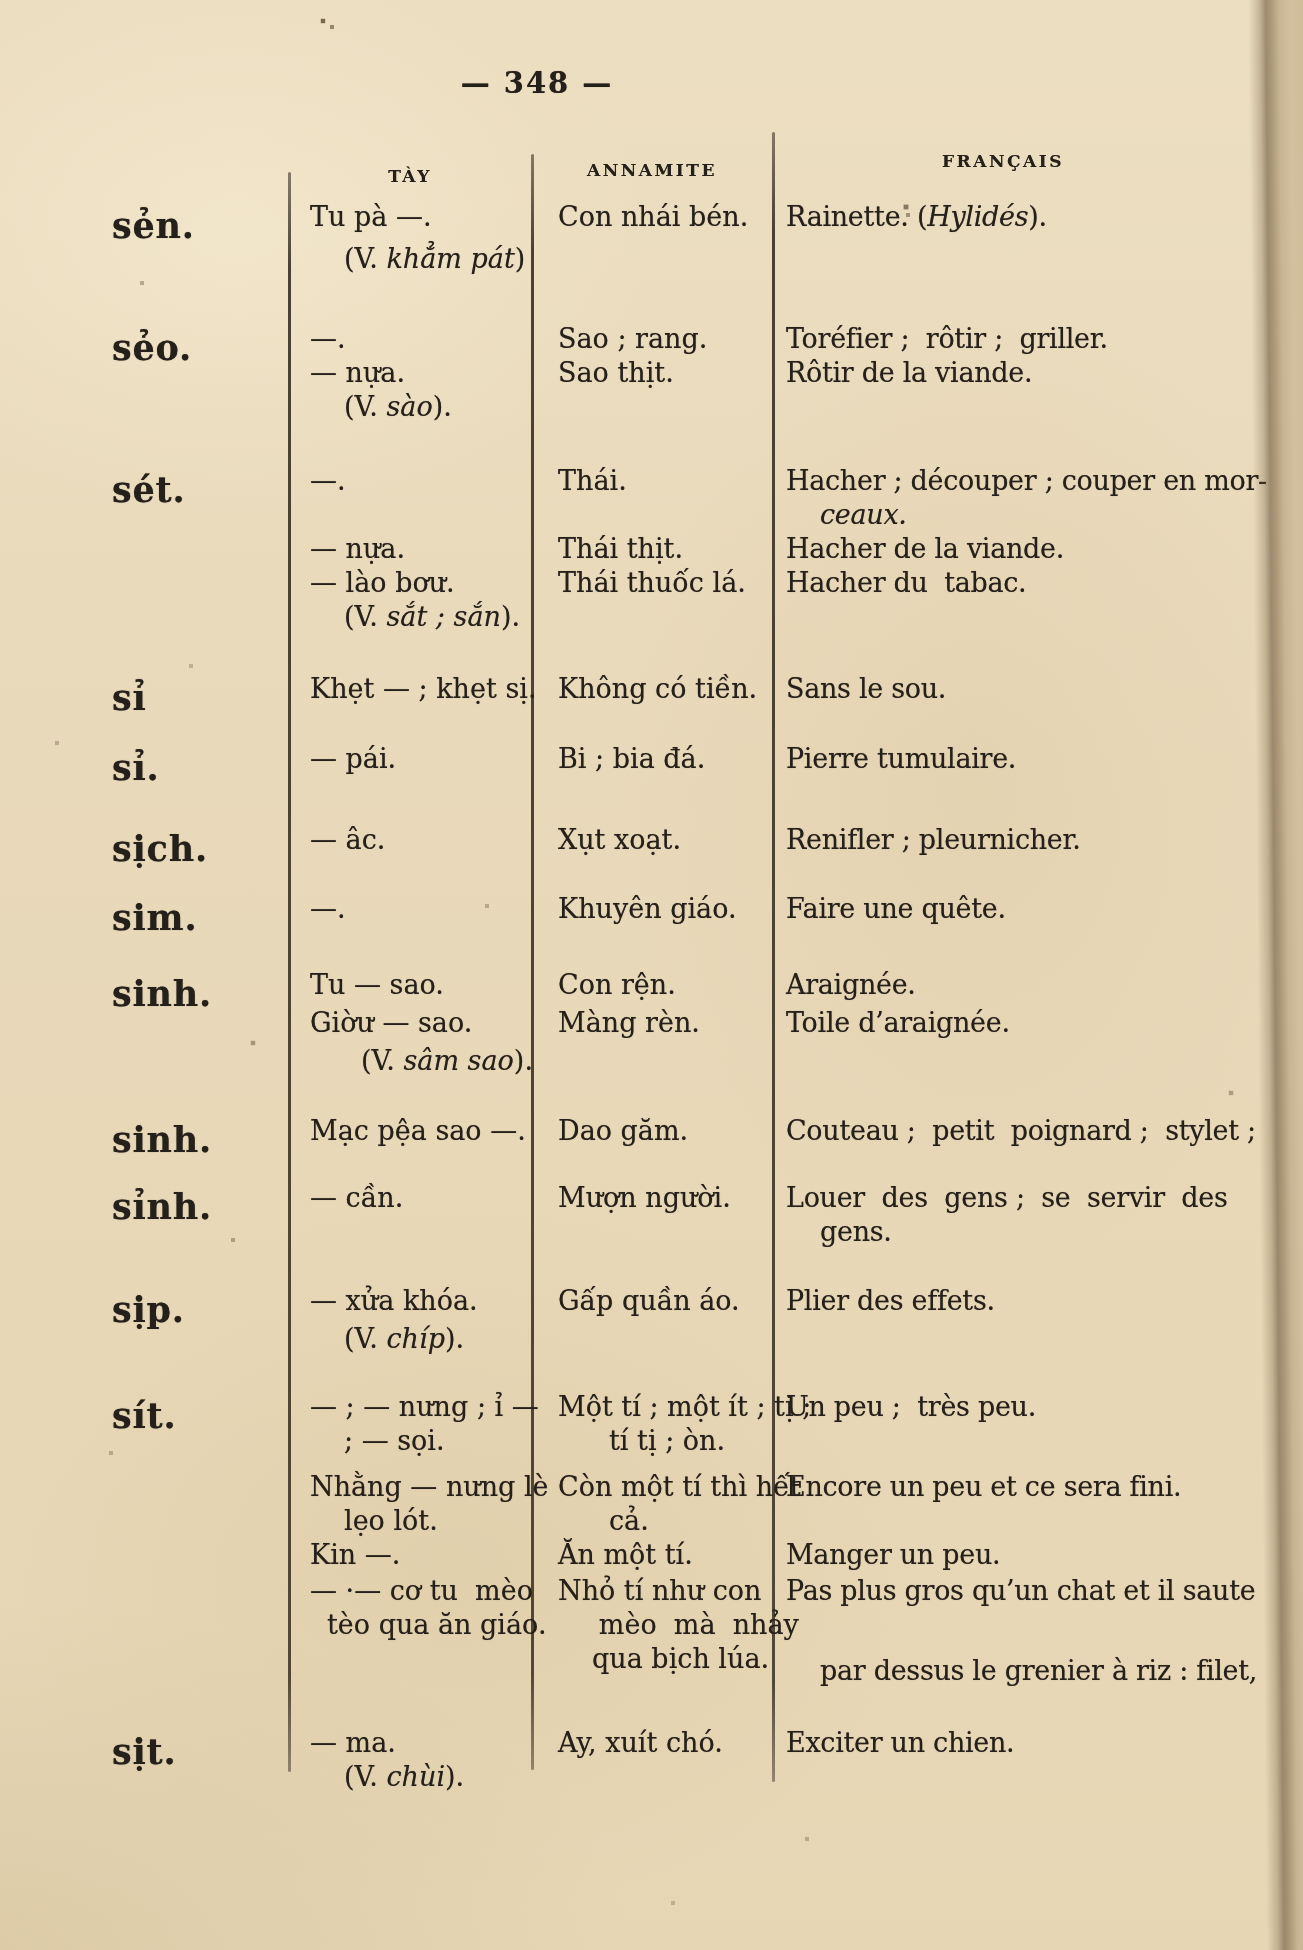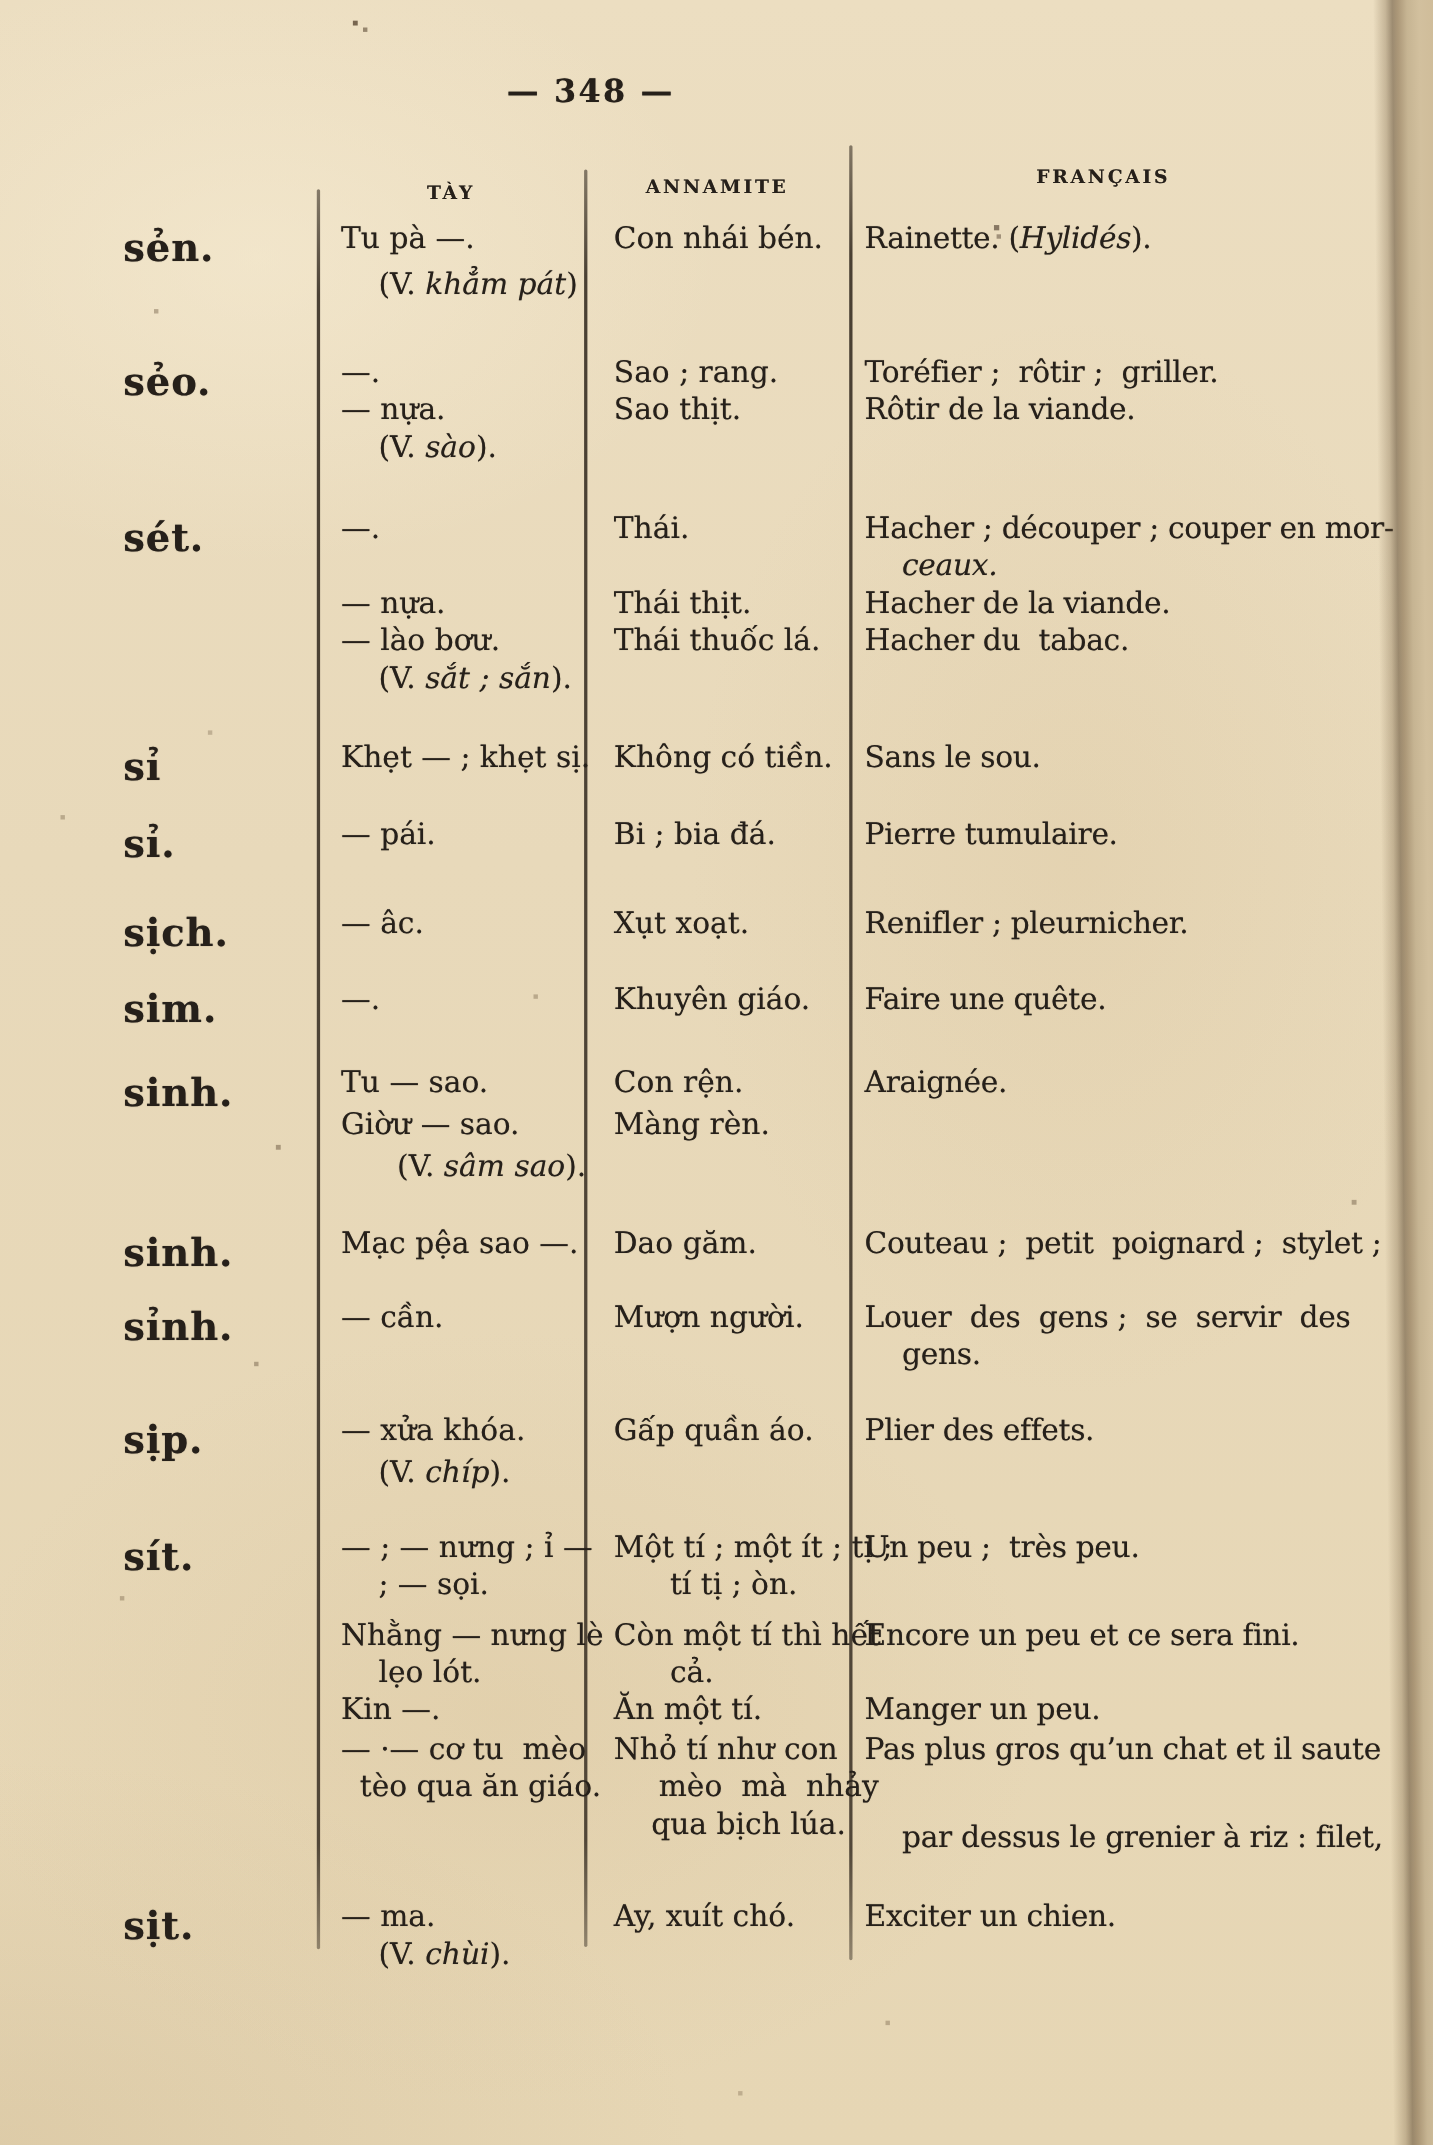--- a/index.html
+++ b/index.html
@@ -276,20 +276,23 @@
               <div class="line"><span>Araignée.</span></div>
             </div>
           </div>
           <div class="row" style="margin-top: 4px;">
             <div class="cell tay">
               <div class="line"><span>Giờư — sao.</span></div>
             </div>
             <div class="cell ann">
               <div class="line"><span>Màng rèn.</span></div>
             </div>
+            <div class="cell fr">
+              <div class="line"><span>Toile d’araignée.</span></div>
+            </div>
           </div>
           <div class="row" style="margin-top: 4px;">
             <div class="cell tay">
               <div class="line" style="padding-left: 51px;"><span>(V. </span><i>sâm sao</i><span>).</span></div>
             </div>
             <div class="cell ann"></div>
             <div class="cell fr"></div>
           </div>
         </div>
       </div>

